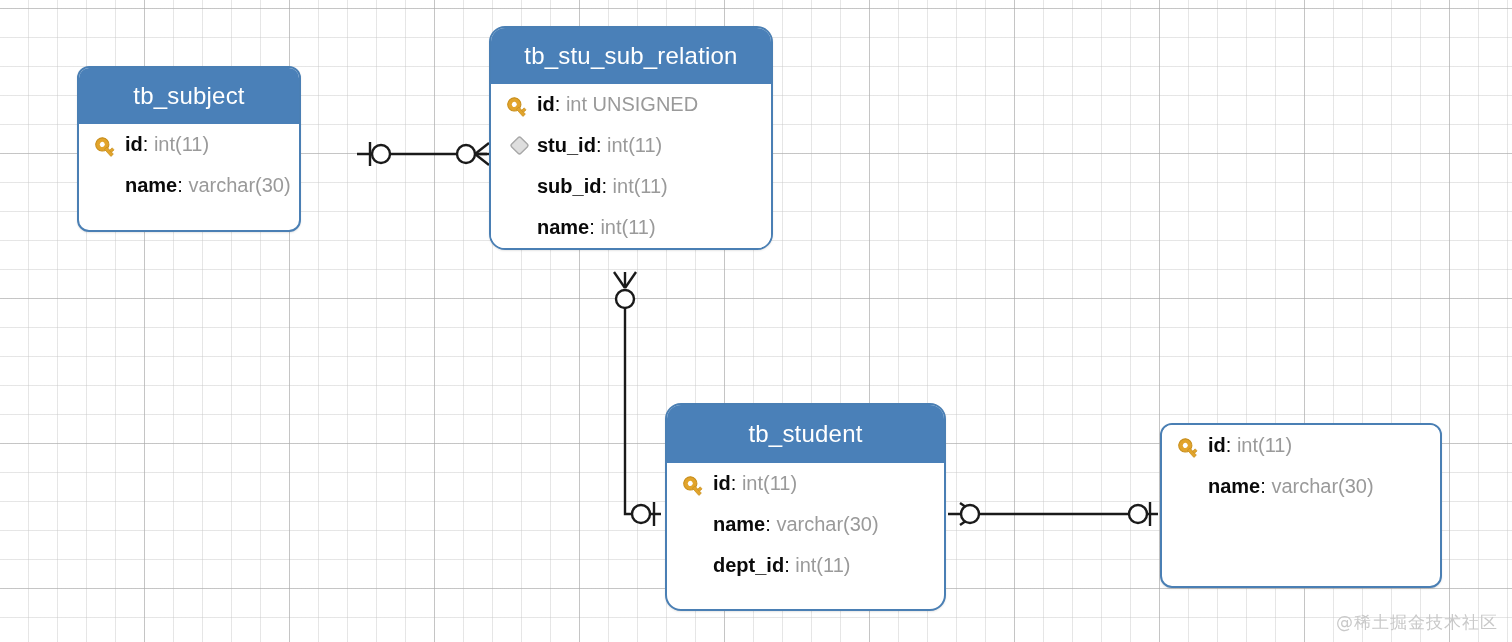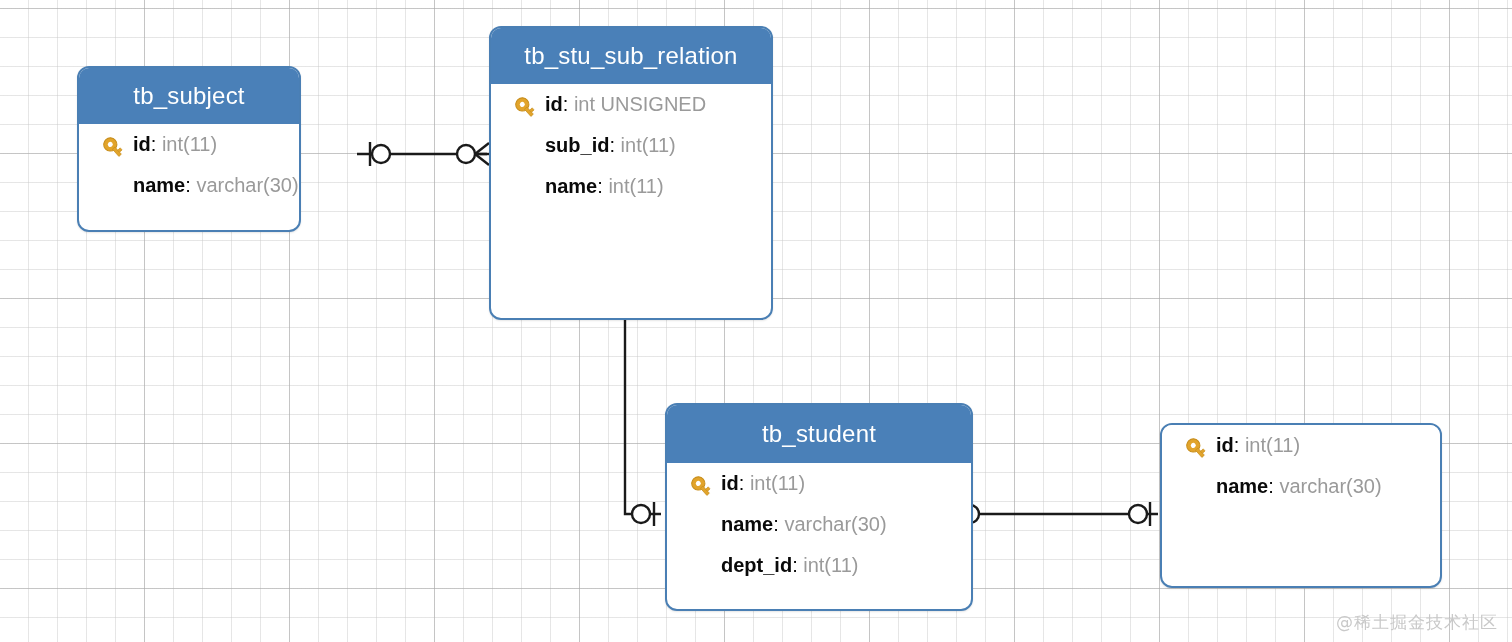--- a/index.html
+++ b/index.html
@@ -53,21 +53,21 @@
     justify-content: center;
   }
   .entity-body {
     background: #ffffff;
     padding: 0;
   }
   .attr-row {
     display: flex;
     align-items: center;
     height: 41px;
-    padding-left: 20px;
+    padding-left: 12px;
   }
   .attr-icon {
     width: 34px;
     min-width: 34px;
     height: 26px;
     display: flex;
     align-items: center;
     justify-content: center;
   }
   .attr-icon.blank { }
@@ -153,47 +153,55 @@
               </svg>
             </span>
             <span class="attr-text"><span class="attr-name">id</span><span class="attr-colon">: </span><span class="attr-type">int(11)</span></span>
           </div>
           <div class="attr-row">
             <span class="attr-icon blank"></span>
             <span class="attr-text"><span class="attr-name">name</span><span class="attr-colon">: </span><span class="attr-type">varchar(30)</span></span>
           </div>
         </div>
   </div>
-      <div class="entity" style="left: 489px; top: 26px; width: 284px; height: 294px;">
+      <div class="entity" style="left: 489px; top: 26px; width: 284px; height: 224px; border-radius: 16px;">
     <div class="entity-header" style="height: 56px;">tb_stu_sub_relation</div>
     <div class="entity-body">
           <div class="attr-row">
             <span class="attr-icon">
               <svg width="26" height="24" viewBox="0 0 26 24">
                 <g transform="rotate(-42 12 11)">
                   <circle cx="8.2" cy="8.2" r="6.6" fill="#e2a42b" stroke="#c9901f" stroke-width="1.1"></circle>
                   <circle cx="8.2" cy="8.2" r="2.5" fill="#ffffff"></circle>
                   <rect x="6.6" y="13.2" width="3.3" height="9.6" fill="#e2a42b" stroke="#c9901f" stroke-width="0.7"></rect>
                   <rect x="9.7" y="17.4" width="3.6" height="2.7" fill="#e2a42b" stroke="#c9901f" stroke-width="0.7"></rect>
                 </g>
               </svg>
             </span>
             <span class="attr-text"><span class="attr-name">id</span><span class="attr-colon">: </span><span class="attr-type">int UNSIGNED</span></span>
           </div>
           <div class="attr-row">
+            <span class="attr-icon">
+              <svg width="24" height="22" viewBox="0 0 24 22">
+                <rect x="5" y="4" width="13" height="13" rx="2" fill="#dedede" stroke="#a8a8a8" stroke-width="1.4" transform="rotate(45 11.5 10.5)"></rect>
+              </svg>
+            </span>
+            <span class="attr-text"><span class="attr-name">stu_id</span><span class="attr-colon">: </span><span class="attr-type">int(11)</span></span>
+          </div>
+          <div class="attr-row">
             <span class="attr-icon blank"></span>
             <span class="attr-text"><span class="attr-name">sub_id</span><span class="attr-colon">: </span><span class="attr-type">int(11)</span></span>
           </div>
           <div class="attr-row">
             <span class="attr-icon blank"></span>
             <span class="attr-text"><span class="attr-name">name</span><span class="attr-colon">: </span><span class="attr-type">int(11)</span></span>
           </div>
         </div>
   </div>
-      <div class="entity" style="left: 665px; top: 403px; width: 308px; height: 208px;">
+      <div class="entity" style="left: 665px; top: 403px; width: 281px; height: 208px; border-radius: 16px;">
     <div class="entity-header" style="height: 58px;">tb_student</div>
     <div class="entity-body">
           <div class="attr-row">
             <span class="attr-icon">
               <svg width="26" height="24" viewBox="0 0 26 24">
                 <g transform="rotate(-42 12 11)">
                   <circle cx="8.2" cy="8.2" r="6.6" fill="#e2a42b" stroke="#c9901f" stroke-width="1.1"></circle>
                   <circle cx="8.2" cy="8.2" r="2.5" fill="#ffffff"></circle>
                   <rect x="6.6" y="13.2" width="3.3" height="9.6" fill="#e2a42b" stroke="#c9901f" stroke-width="0.7"></rect>
                   <rect x="9.7" y="17.4" width="3.6" height="2.7" fill="#e2a42b" stroke="#c9901f" stroke-width="0.7"></rect>

